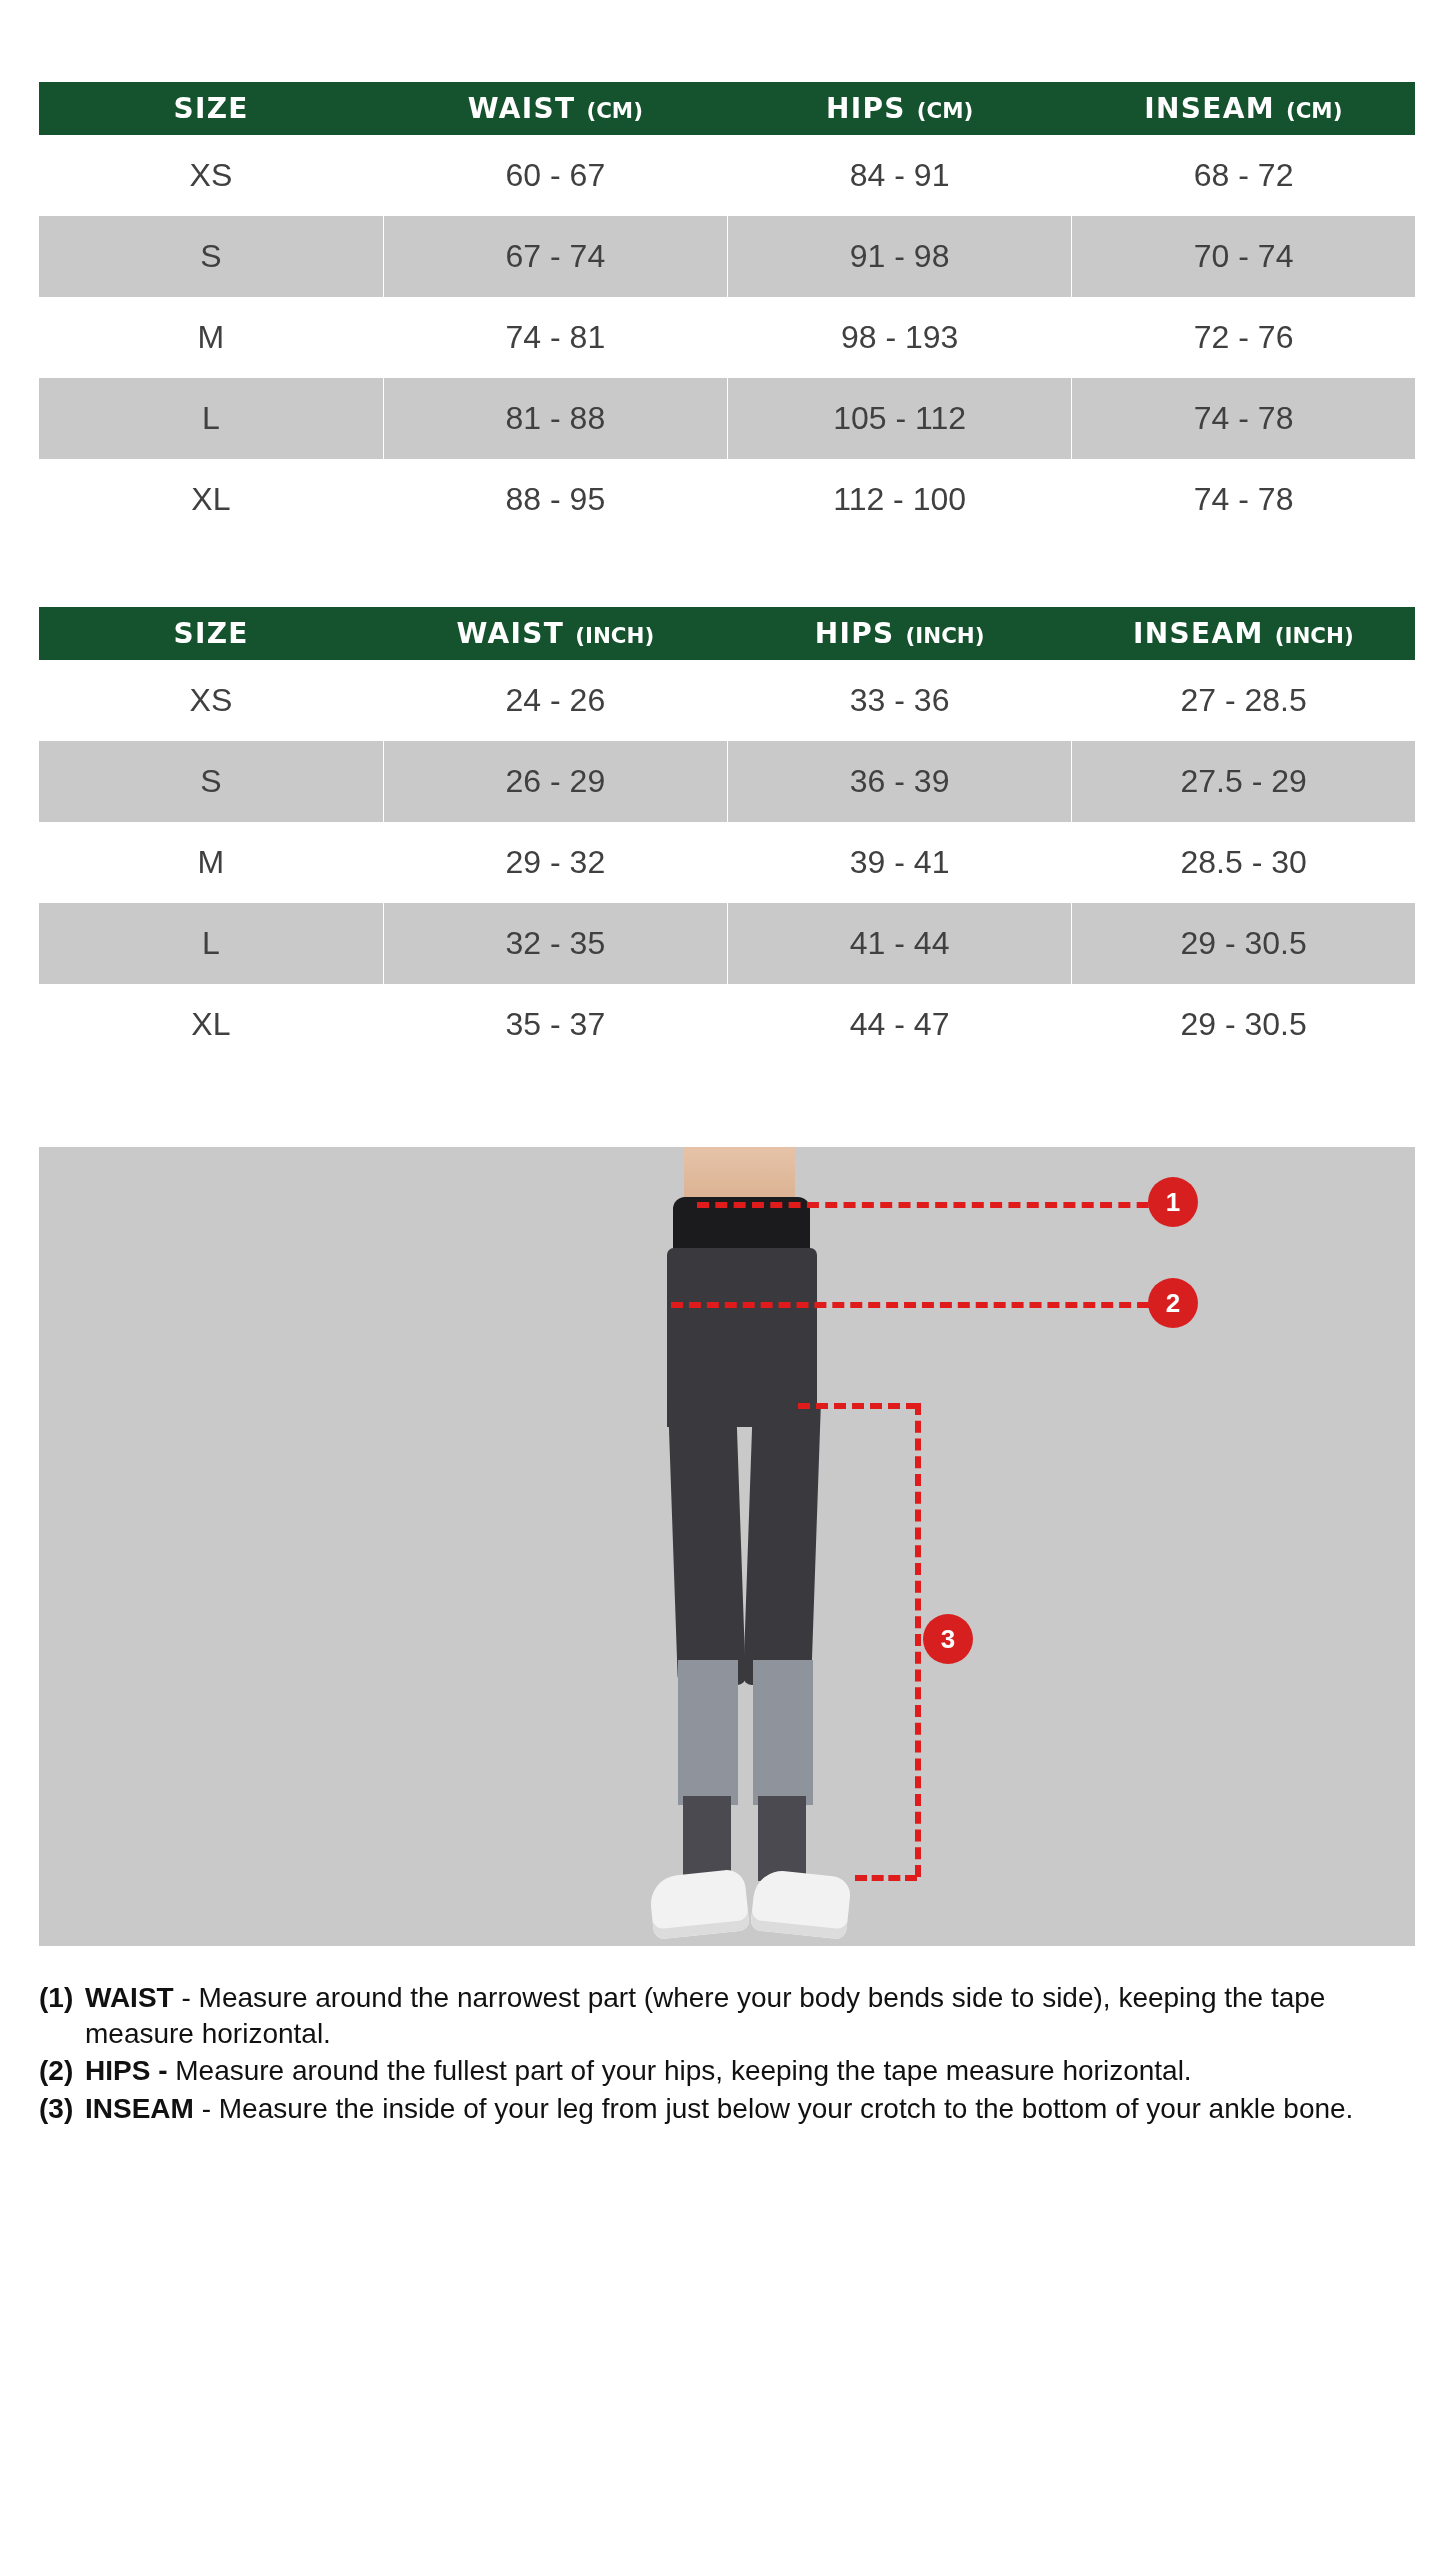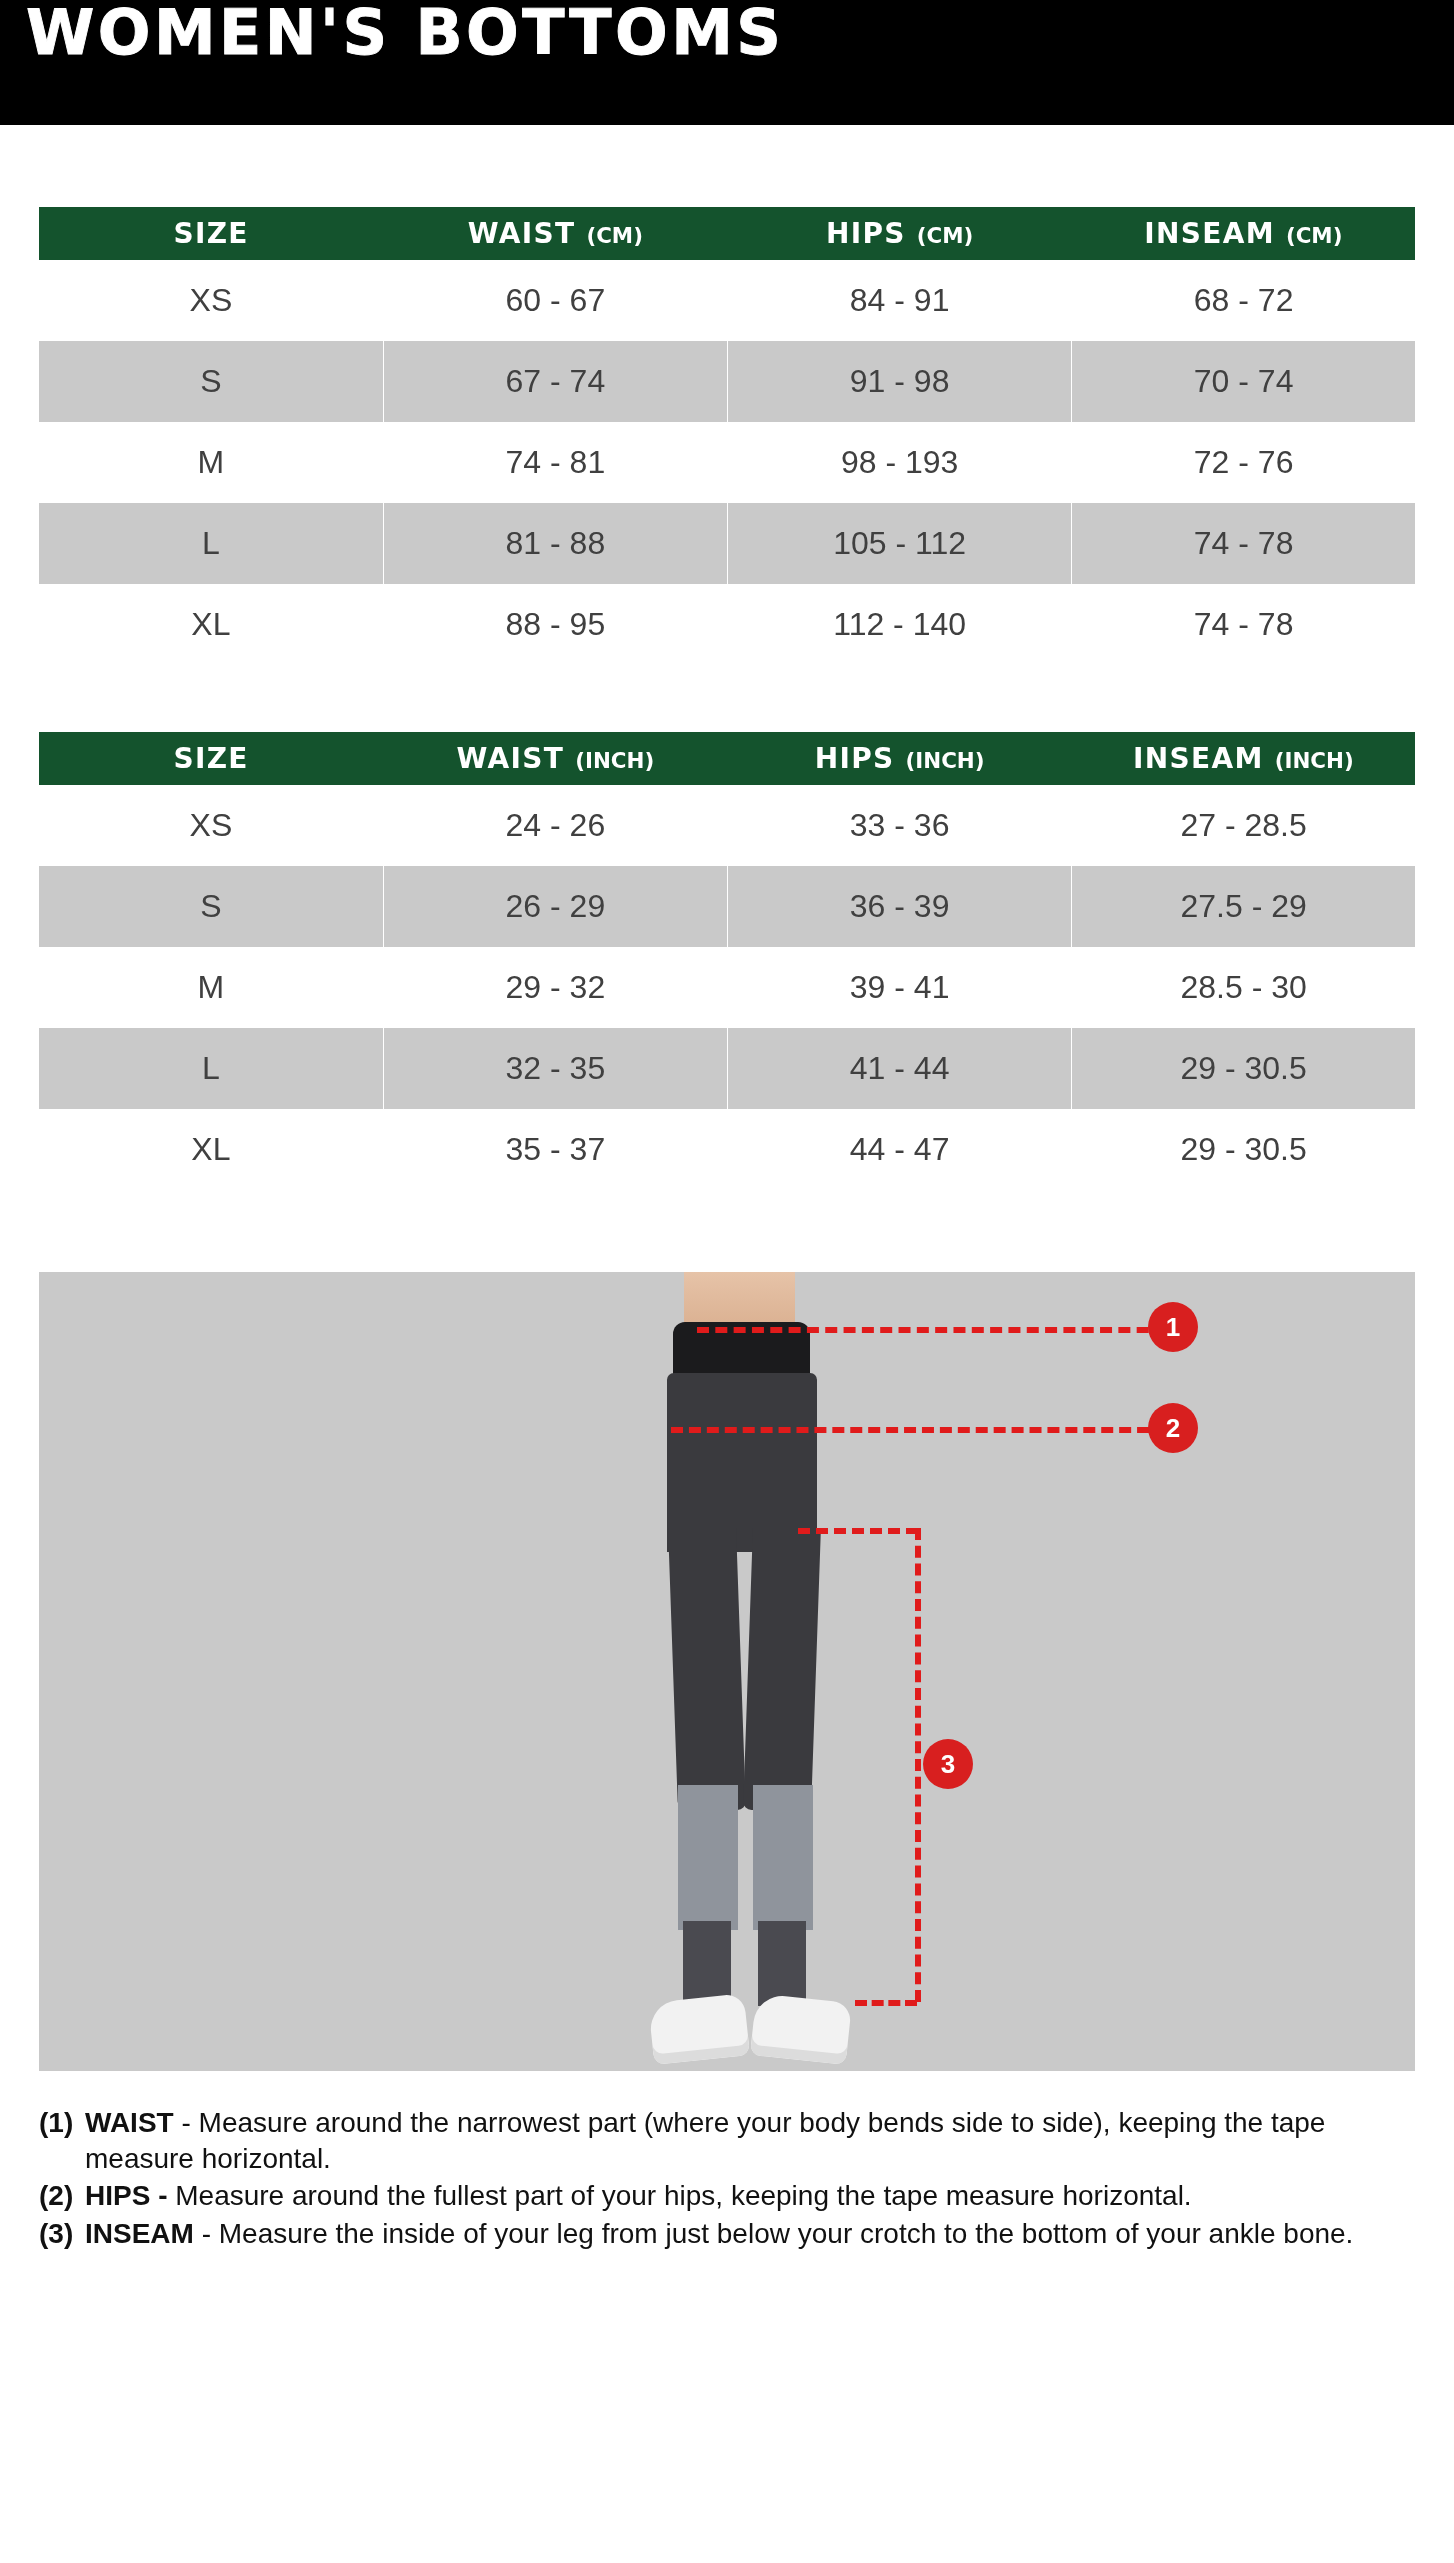--- a/index.html
+++ b/index.html
@@ -213,23 +213,20 @@
     color: #111111;
   }
   .howto-text { flex: 1; }
   .howto-text b { font-weight: bold; }
 </style>
 </head>
 <body>
 
 <div class="page">
 
-  <div class="banner">
-    <div class="banner-title">WOMEN'S BOTTOMS</div>
-  </div>
 
   <div class="gap-top"></div>
 
   <div class="table-wrap">
     <table class="size-table">
       <colgroup>
           <col class="c1">
           <col class="c2">
           <col class="c3">
           <col class="c4">
@@ -263,21 +260,21 @@
         </tr>
         <tr class="even">
           <td>L</td>
           <td>81 - 88</td>
           <td>105 - 112</td>
           <td>74 - 78</td>
         </tr>
         <tr class="odd">
           <td>XL</td>
           <td>88 - 95</td>
-          <td>112 - 140</td>
+          <td>112 - 100</td>
           <td>74 - 78</td>
         </tr>
       </tbody>
     </table>
   </div>
 
   <div class="gap-1"></div>
 
   <div class="table-wrap">
     <table class="size-table">

